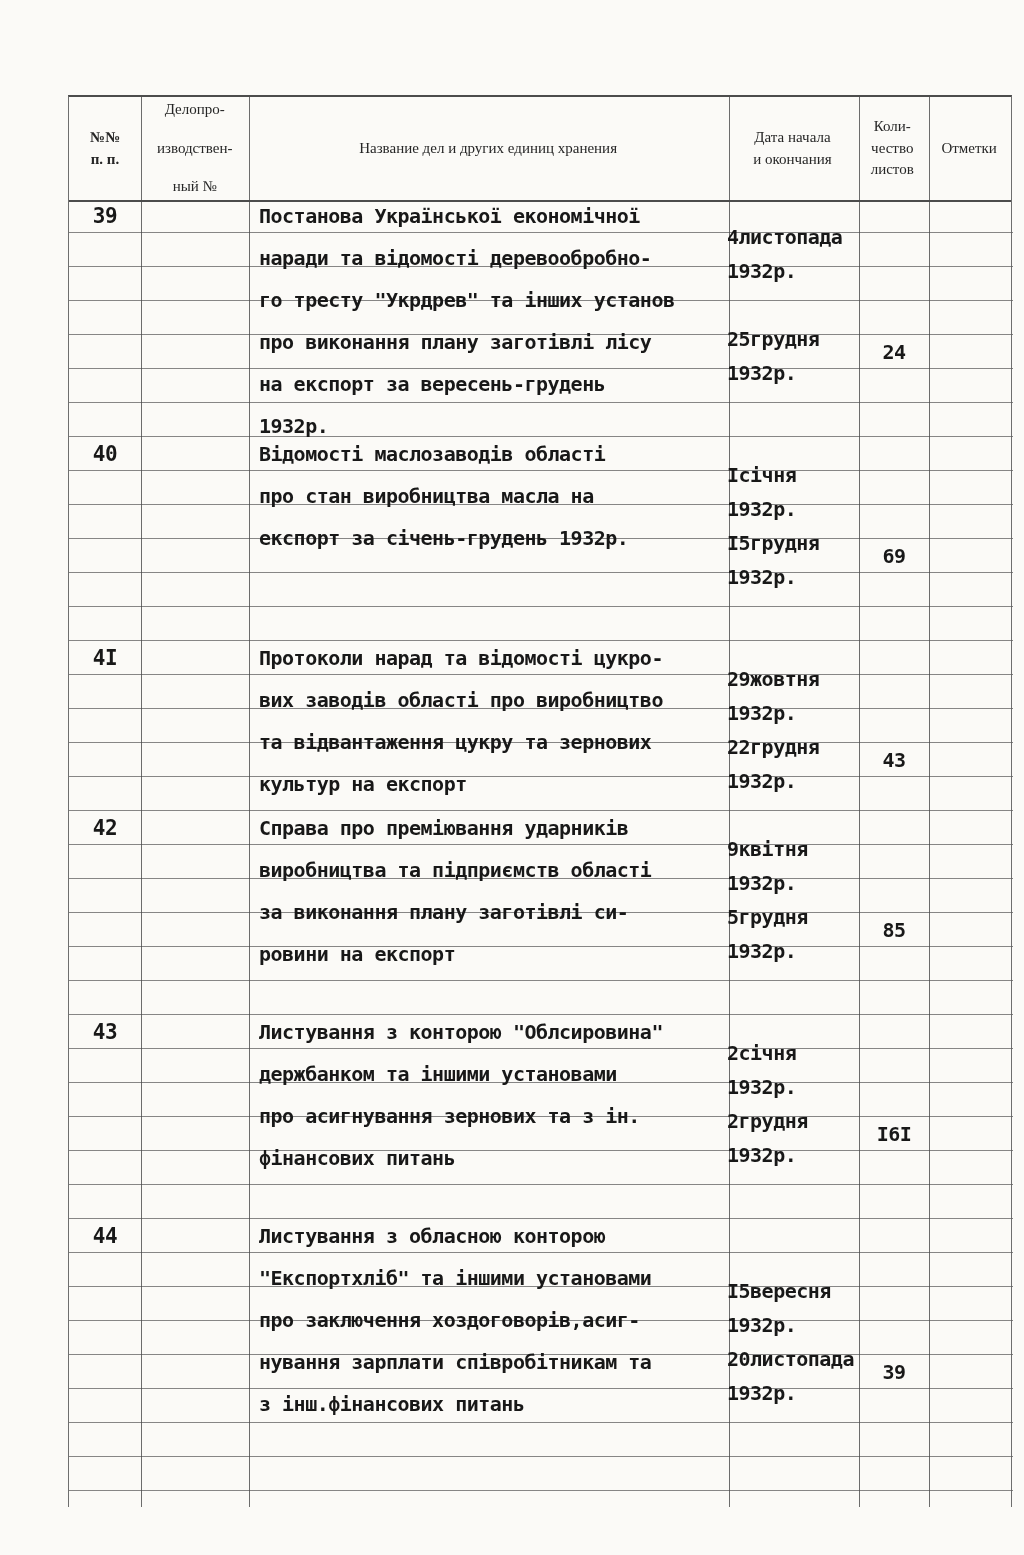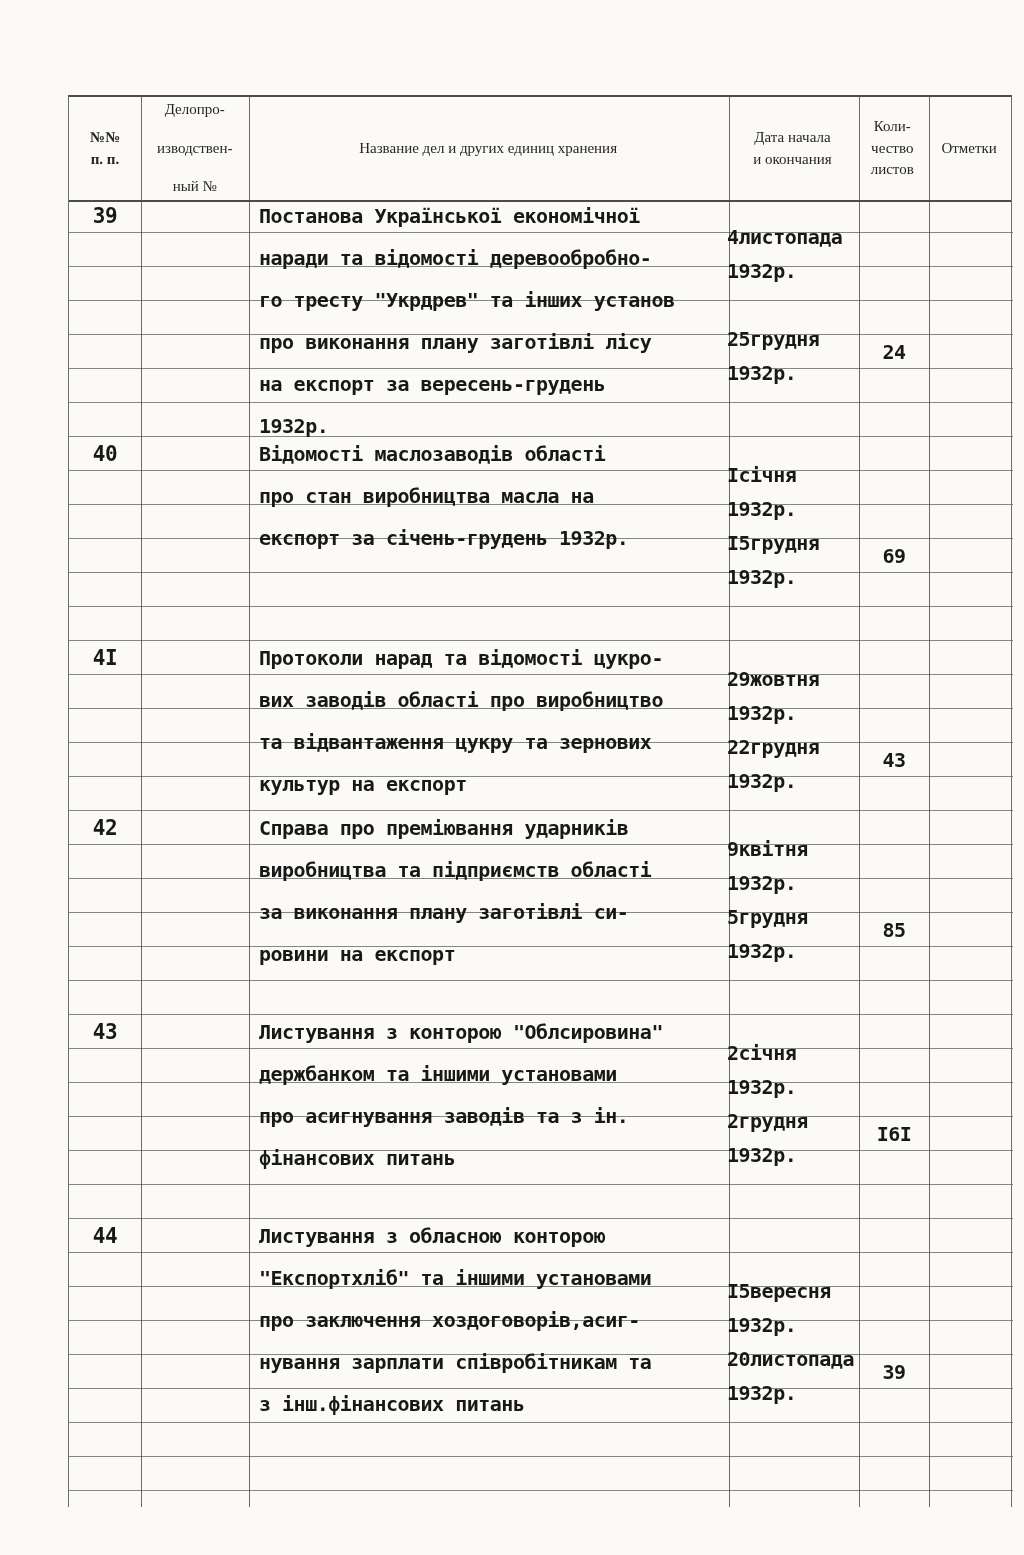--- a/index.html
+++ b/index.html
@@ -196,21 +196,21 @@
           <div class="dl typed">1932р.</div>
         </div>
         <div class="e-sheets typed" style="top:102px">85</div>
       </div>
 
       <div class="entry" style="top:816px">
         <div class="e-num typed">43</div>
         <div class="e-title">
           <div class="tl typed">Листування з конторою "Облсировина"</div>
           <div class="tl typed">держбанком та іншими установами</div>
-          <div class="tl typed">про асигнування заводів та з ін.</div>
+          <div class="tl typed">про асигнування зернових та з ін.</div>
           <div class="tl typed">фінансових питань</div>
         </div>
         <div class="e-dates" style="top:0px">
           <div class="dl typed">2січня</div>
           <div class="dl typed">1932р.</div>
         </div>
         <div class="e-dates" style="top:68px">
           <div class="dl typed">2грудня</div>
           <div class="dl typed">1932р.</div>
         </div>

